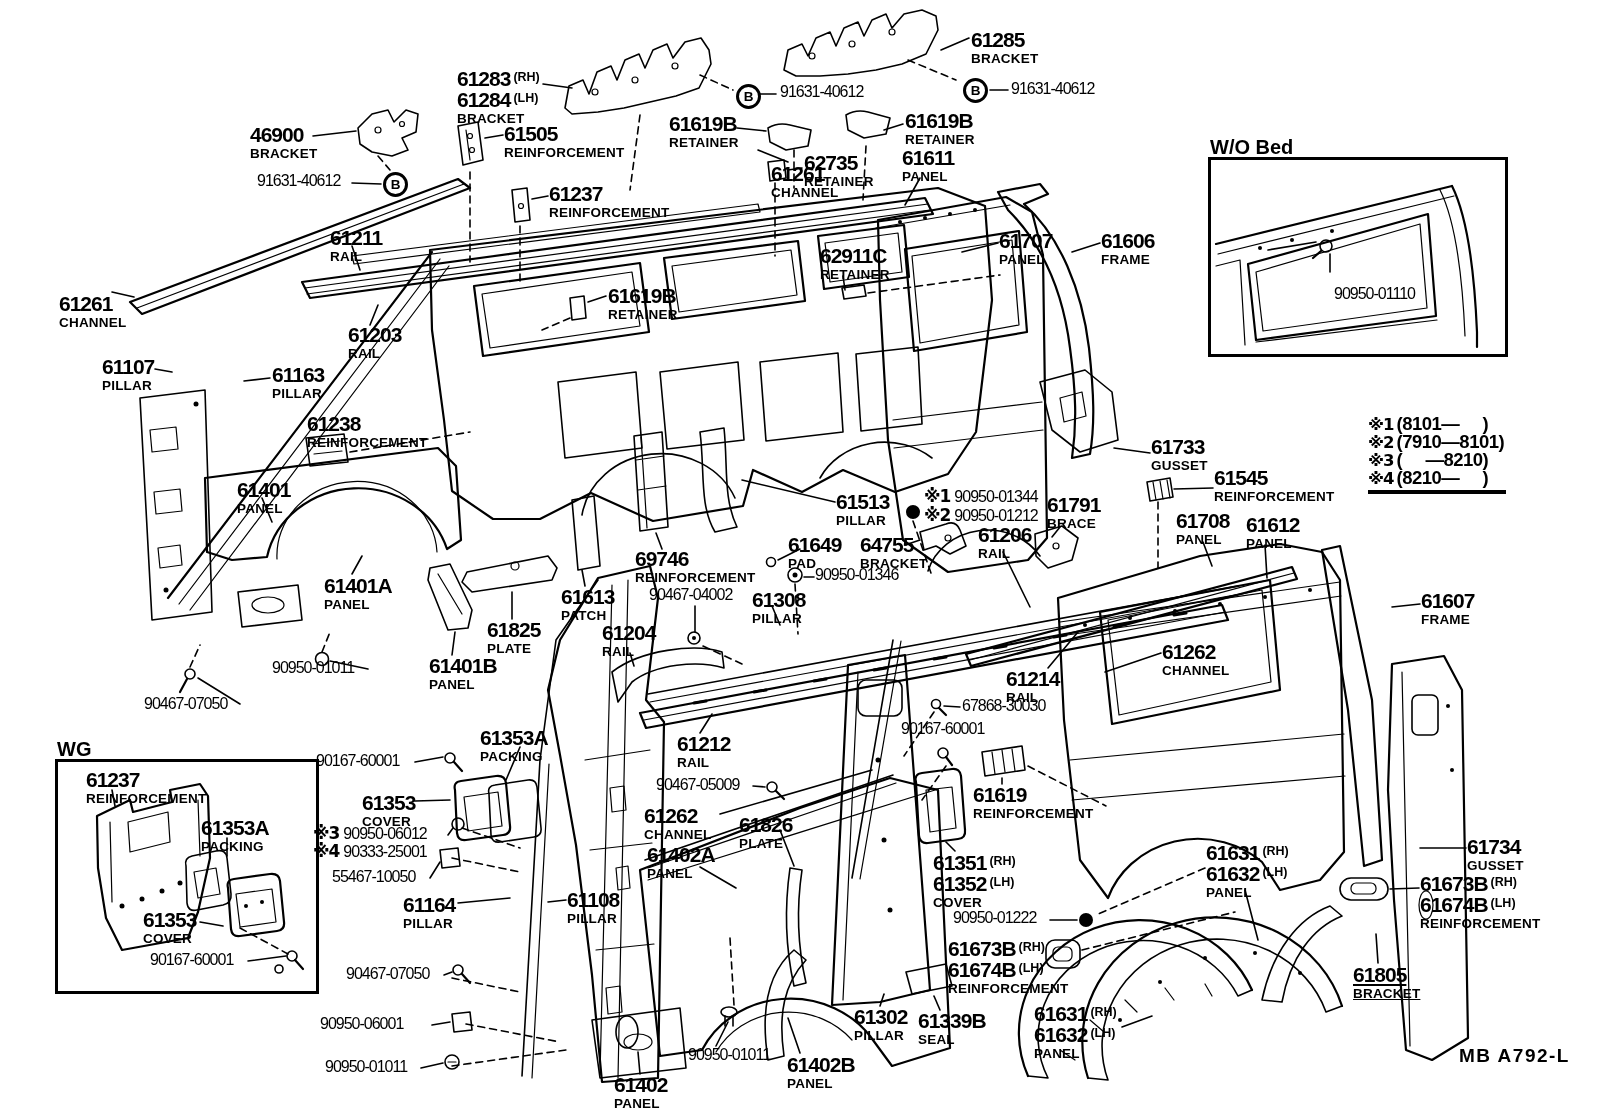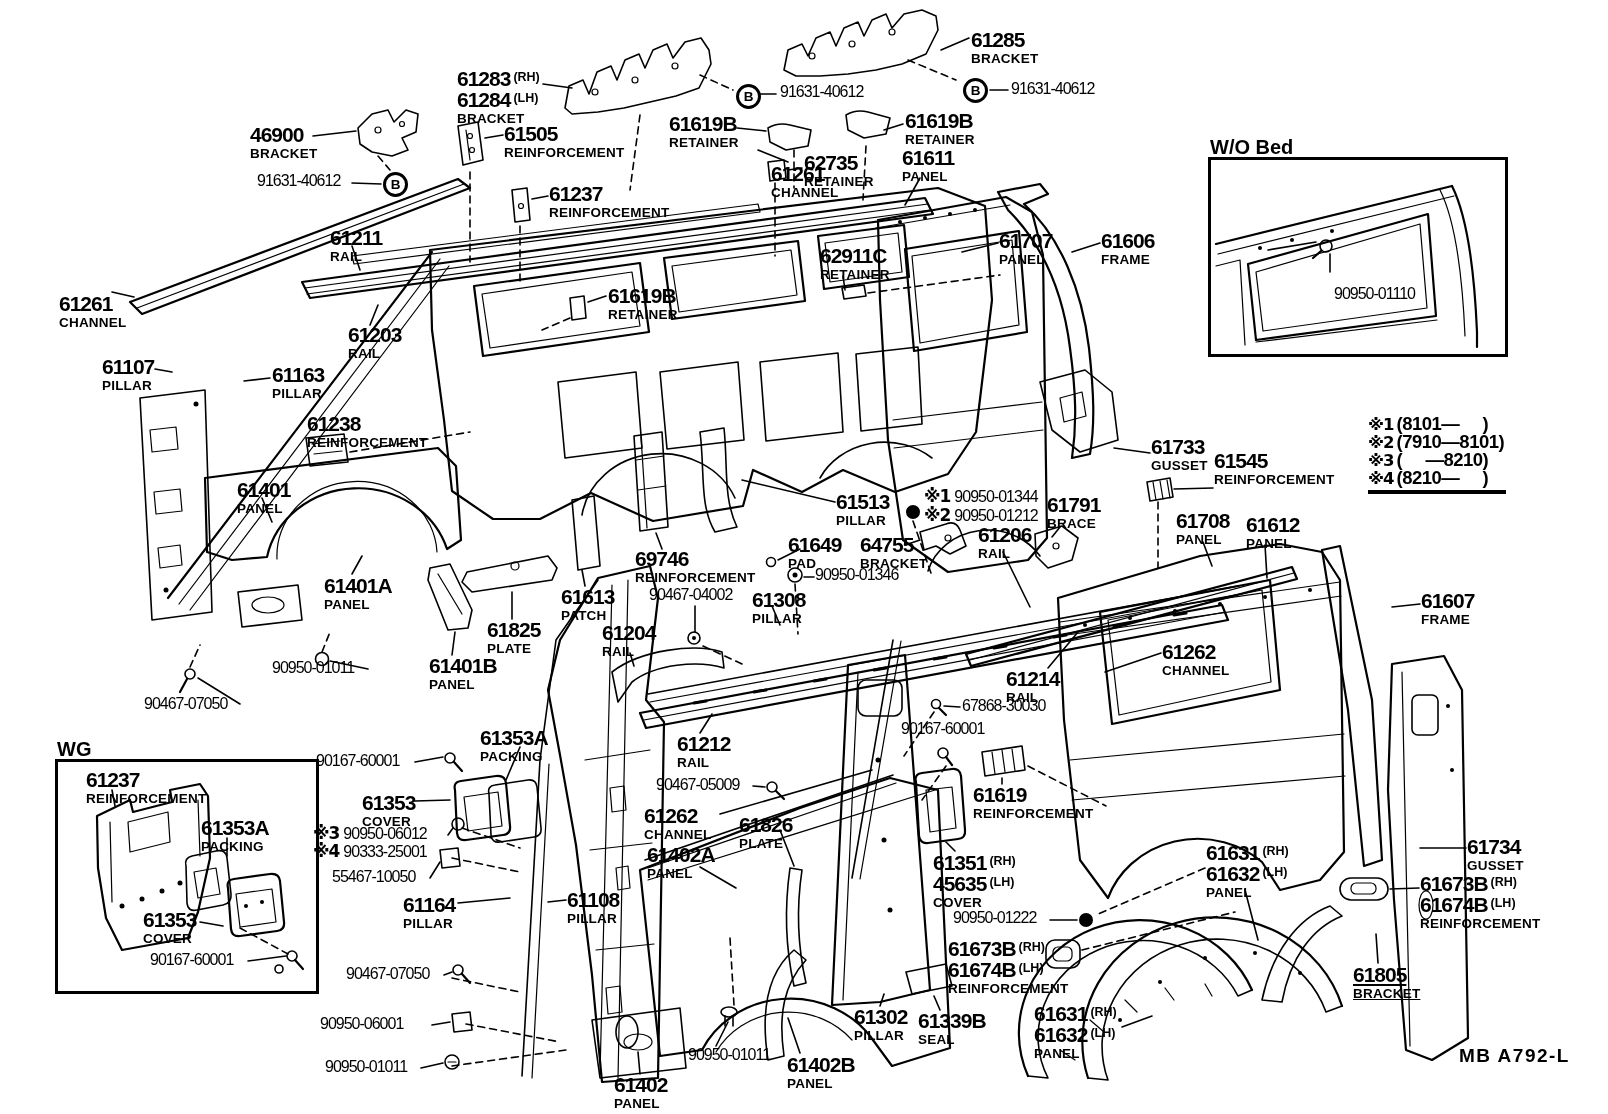--- a/index.html
+++ b/index.html
@@ -651,21 +651,21 @@
         </div>
       </div>
       <div class="lbl" style="left: 978px; top: 524px;">
         <div class="row num">
           <span class="t">61206</span>
         </div>
         <div class="row name">
           <span class="t">RAIL</span>
         </div>
       </div>
-      <div class="lbl" style="left: 1214px; top: 450px;">
+      <div class="lbl" style="left: 1214px; top: 467px;">
         <div class="row num">
           <span class="t">61545</span>
         </div>
         <div class="row name">
           <span class="t">REINFORCEMENT</span>
         </div>
       </div>
       <div class="lbl" style="left: 1176px; top: 510px;">
         <div class="row num">
           <span class="t">61708</span>
@@ -940,21 +940,21 @@
         <div class="row name">
           <span class="t">REINFORCEMENT</span>
         </div>
       </div>
       <div class="lbl" style="left: 933px; top: 852px;">
         <div class="row num">
           <span class="t">61351</span>
           <span class="sfx">(RH)</span>
         </div>
         <div class="row num">
-          <span class="t">45635</span>
+          <span class="t">61352</span>
           <span class="sfx">(LH)</span>
         </div>
         <div class="row name">
           <span class="t">COVER</span>
         </div>
       </div>
       <div class="lbl" style="left: 953px; top: 910px;">
         <div class="row code">
           <span class="t">90950-01222</span>
         </div>

